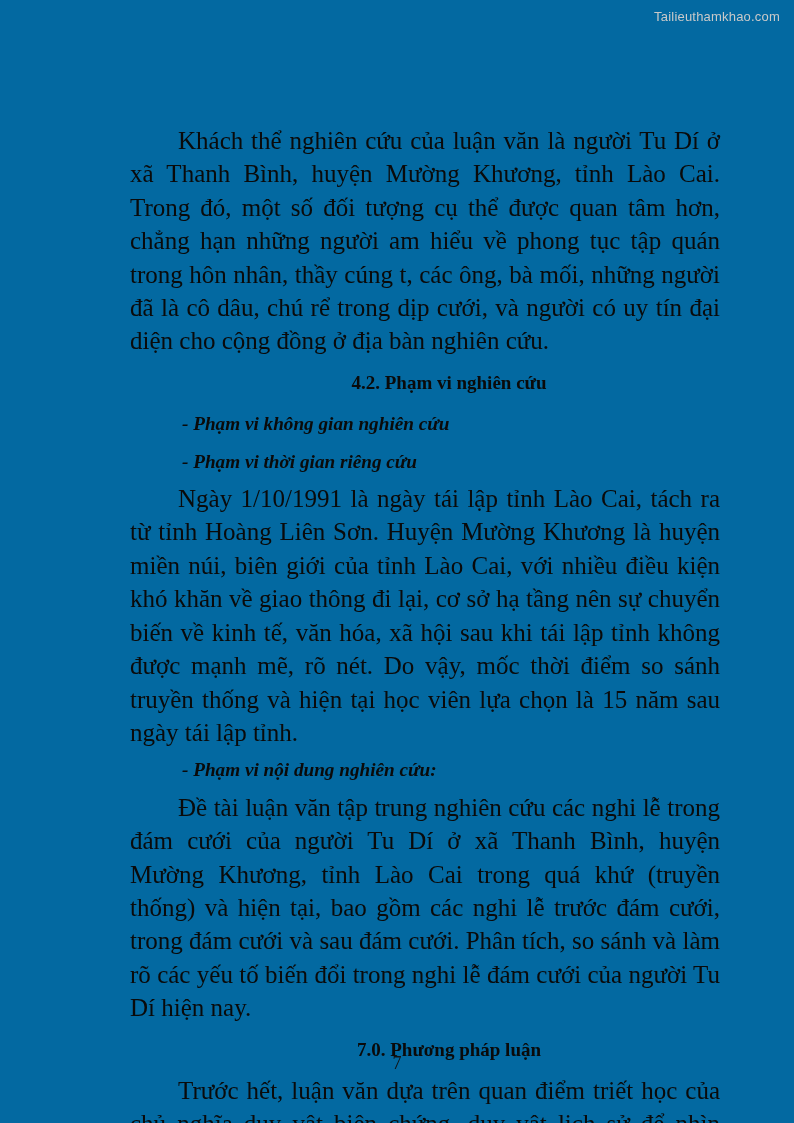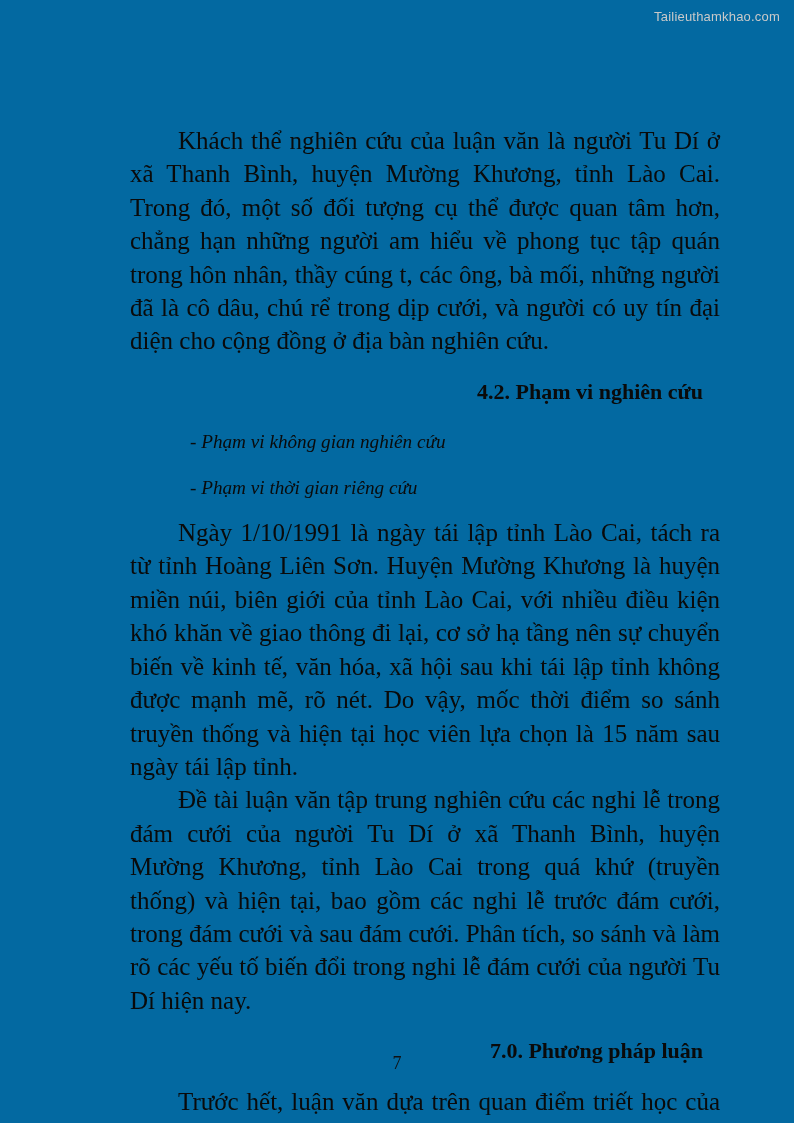--- a/index.html
+++ b/index.html
@@ -49,33 +49,33 @@
     text-justify: inter-word;
     text-indent: 48px;
     hyphens: none;
   }
 
   .para.last-line-left {
     text-align-last: left;
   }
 
   .heading {
-    margin: 17px;
-    font-size: 22px;
+    margin: 8px;
+    font-size: 19px;
     line-height: 33.4px;
     font-weight: bold;
     text-indent: 48px;
-    text-align: right;
+    text-align: center;
   }
 
   .subheading {
-    margin: 12px;
+    margin: 4px;
     font-size: 19.2px;
     line-height: 33.4px;
-    font-weight: normal;
+    font-weight: bold;
     font-style: italic;
     text-indent: 48px;
     text-align: left;
   }
 
   
   .page-number {
     position: absolute;
     left: 0;
     right: 0;
@@ -93,20 +93,21 @@
 <div class="page">
 
   <div class="watermark">Tailieuthamkhao.com</div>
 
   <div class="content">
     <p class="para last-line-left">Khách thể nghiên cứu của luận văn là người Tu Dí ở xã Thanh Bình, huyện Mường Khương, tỉnh Lào Cai. Trong đó, một số đối tượng cụ thể được quan tâm hơn, chẳng hạn những người am hiểu về phong tục tập quán trong hôn nhân, thầy cúng t, các ông, bà mối, những người đã là cô dâu, chú rể trong dịp cưới, và người có uy tín đại diện cho cộng đồng ở địa bàn nghiên cứu.</p>
     <p class="heading">4.2. Phạm vi nghiên cứu</p>
     <p class="subheading">- Phạm vi không gian nghiên cứu</p>
     <p class="subheading">- Phạm vi thời gian riêng cứu</p>
     <p class="para last-line-left">Ngày 1/10/1991 là ngày tái lập tỉnh Lào Cai, tách ra từ tỉnh Hoàng Liên Sơn. Huyện Mường Khương là huyện miền núi, biên giới của tỉnh Lào Cai, với nhiều điều kiện khó khăn về giao thông đi lại, cơ sở hạ tầng nên sự chuyển biến về kinh tế, văn hóa, xã hội sau khi tái lập tỉnh không được mạnh mẽ, rõ nét. Do vậy, mốc thời điểm so sánh truyền thống và hiện tại học viên lựa chọn là 15 năm sau ngày tái lập tỉnh.</p>
+    <p class="subheading">- Phạm vi nội dung nghiên cứu:</p>
     <p class="para last-line-left">Đề tài luận văn tập trung nghiên cứu các nghi lễ trong đám cưới của người Tu Dí ở xã Thanh Bình, huyện Mường Khương, tỉnh Lào Cai trong quá khứ (truyền thống) và hiện tại, bao gồm các nghi lễ trước đám cưới, trong đám cưới và sau đám cưới. Phân tích, so sánh và làm rõ các yếu tố biến đổi trong nghi lễ đám cưới của người Tu Dí hiện nay.</p>
     <p class="heading">7.0. Phương pháp luận</p>
     <p class="para">Trước hết, luận văn dựa trên quan điểm triết học của chủ nghĩa duy vật biện chứng, duy vật lịch sử để nhìn nhận sự vật, hiện tượng trong hôn nhân nói chung và nghi lễ hôn nhân nói riêng. Từ khi tiến hành nghiên cứu, học viên không xem xét và</p>
   </div>
 
   <div class="page-number">7</div>
 
 </div>
 
 </body></html>

